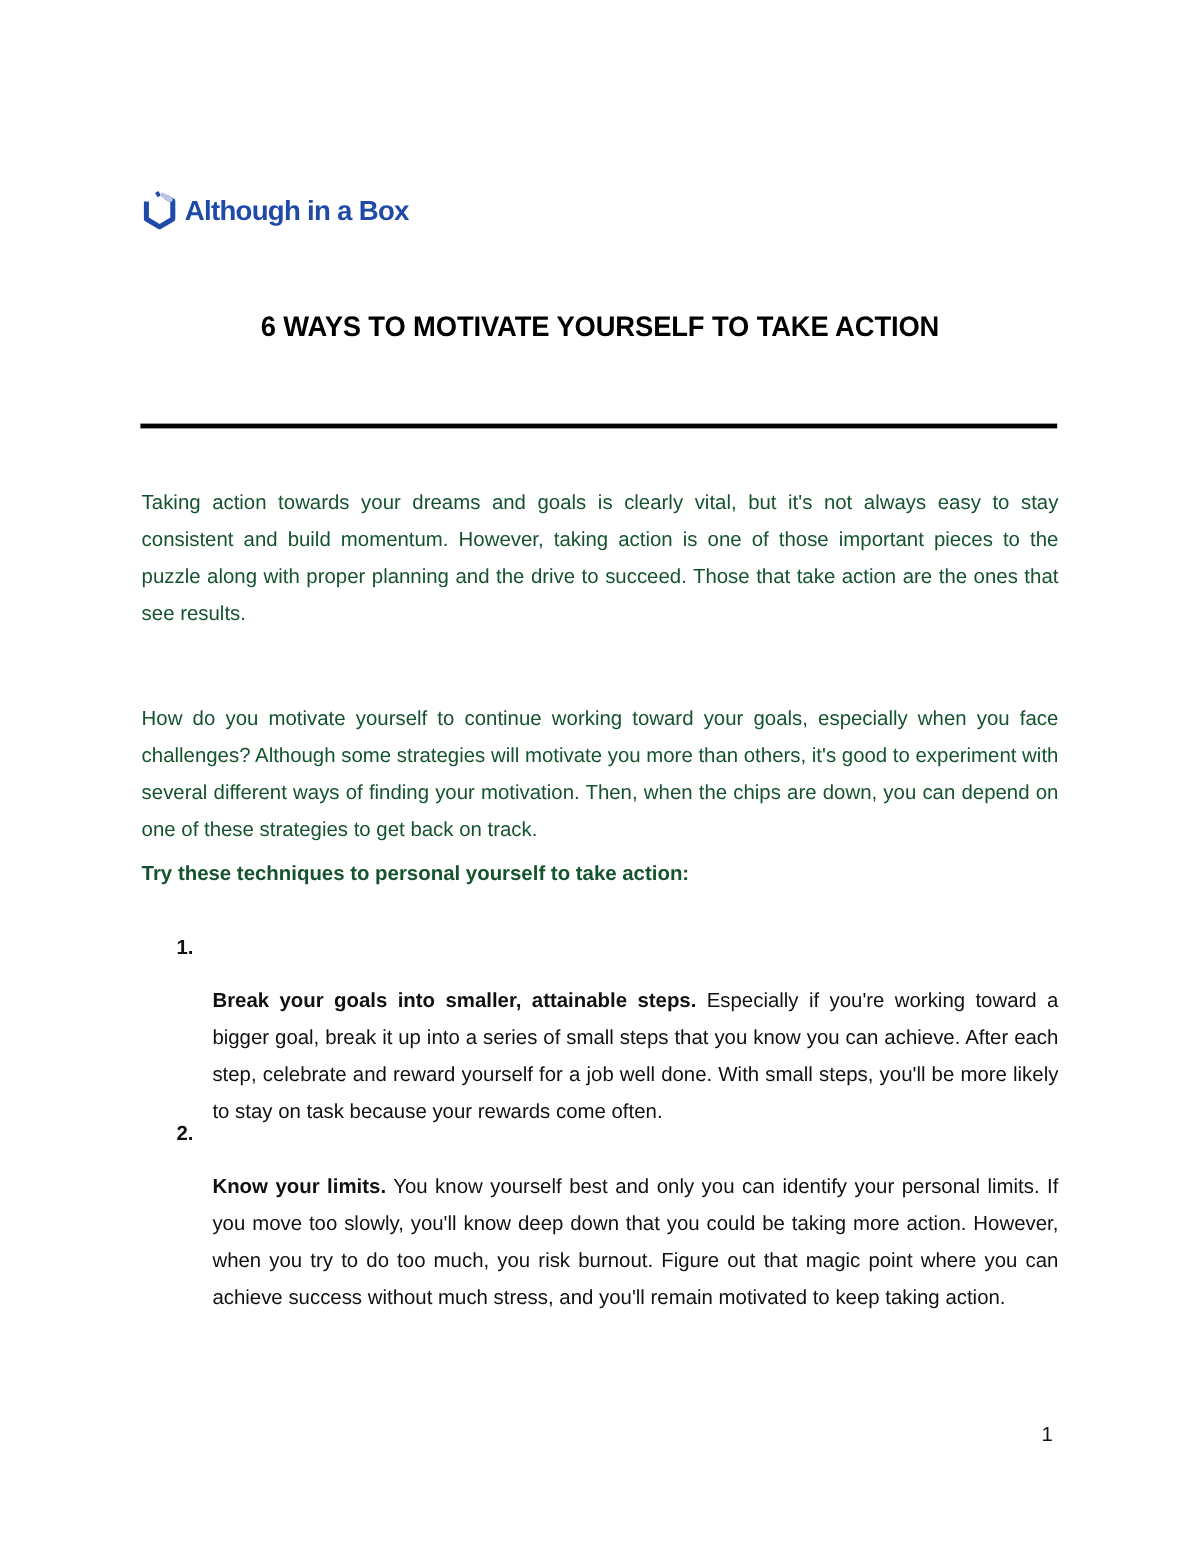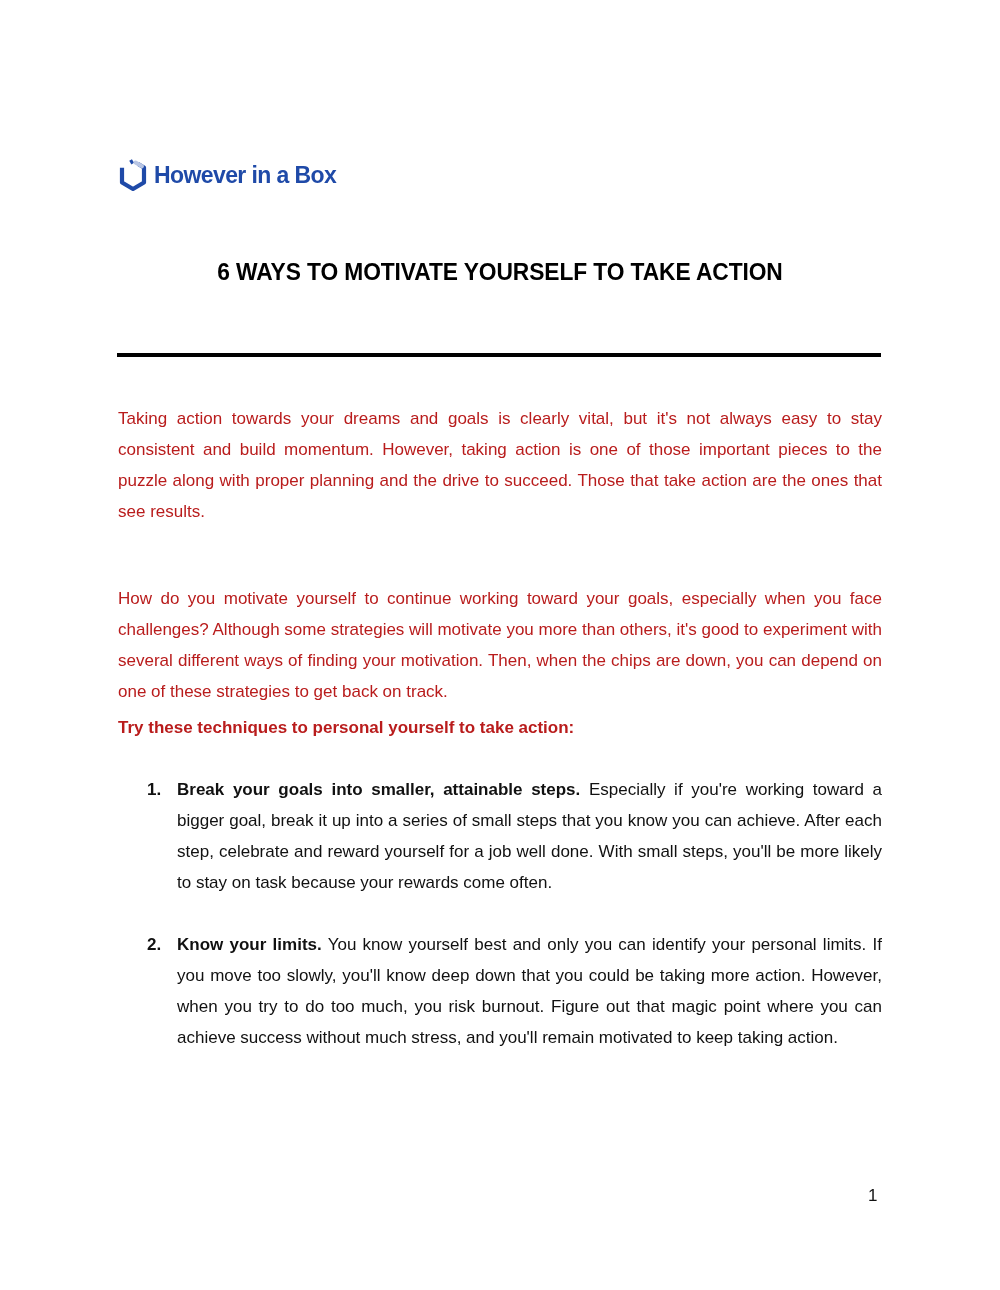--- a/index.html
+++ b/index.html
@@ -19,46 +19,46 @@
     .title {
       position: absolute; left: 0; top: 259px; width: 1000px; text-align: center;
       font-weight: bold; font-size: 23.5px; color: #000; letter-spacing: -0.1px;
       transform: scaleX(0.97);
     }
     .rule {
       position: absolute; left: 117px; top: 353px; width: 764px; height: 4px; background: #000;
     }
     .para {
       position: absolute; left: 118px; width: 764px;
-      font-size: 17px; line-height: 31px; text-align: justify; color: #b91c1c;
+      font-size: 17px; line-height: 31px; text-align: justify; color: #14532d;
     }
     .p1 { top: 403px; }
     .p2 { top: 583px; }
     .lead { top: 712px; font-weight: bold; text-align: left; }
     .list-item {
       position: absolute; left: 118px; width: 764px; font-size: 17px; line-height: 31px;
     }
     .li1 { top: 774px; }
     .li2 { top: 929px; }
     .num { position: absolute; left: 29px; top: 0; font-weight: bold; }
-    .li-body { margin-left: 59px; text-align: justify; }
+    .li-body { margin-left: 59px; text-align: justify; margin-top: 44px; }
     .li-body b { font-weight: bold; }
     .page-num {
       position: absolute; left: 868px; top: 1186px; font-size: 17px; color: #111;
     }
   </style>
 </head>
 <body>
 
 <div class="logo">
   <svg viewBox="0 0 30 34">
     <path d="M15 3 L26 9.5 L26 24.5 L15 31 L4 24.5 L4 9.5 Z" fill="none" stroke="#1f4aa8" stroke-width="4.2" stroke-linejoin="round" stroke-dasharray="62 10" stroke-dashoffset="-6"></path>
     <path d="M17.5 4.5 L24 8.3" stroke="#b9c6e4" stroke-width="4" stroke-linecap="round"></path>
   </svg>
-  <span class="logo-text">However in a Box</span>
+  <span class="logo-text">Although in a Box</span>
 </div>
 
 <div class="title">6 WAYS TO MOTIVATE YOURSELF TO TAKE ACTION</div>
 
 <div class="rule"></div>
 
 <div class="para p1">Taking action towards your dreams and goals is clearly vital, but it's not always easy to stay consistent and build momentum. However, taking action is one of those important pieces to the puzzle along with proper planning and the drive to succeed. Those that take action are the ones that see results.</div>
 
 <div class="para p2">How do you motivate yourself to continue working toward your goals, especially when you face challenges? Although some strategies will motivate you more than others, it's good to experiment with several different ways of finding your motivation. Then, when the chips are down, you can depend on one of these strategies to get back on track.</div>
 

